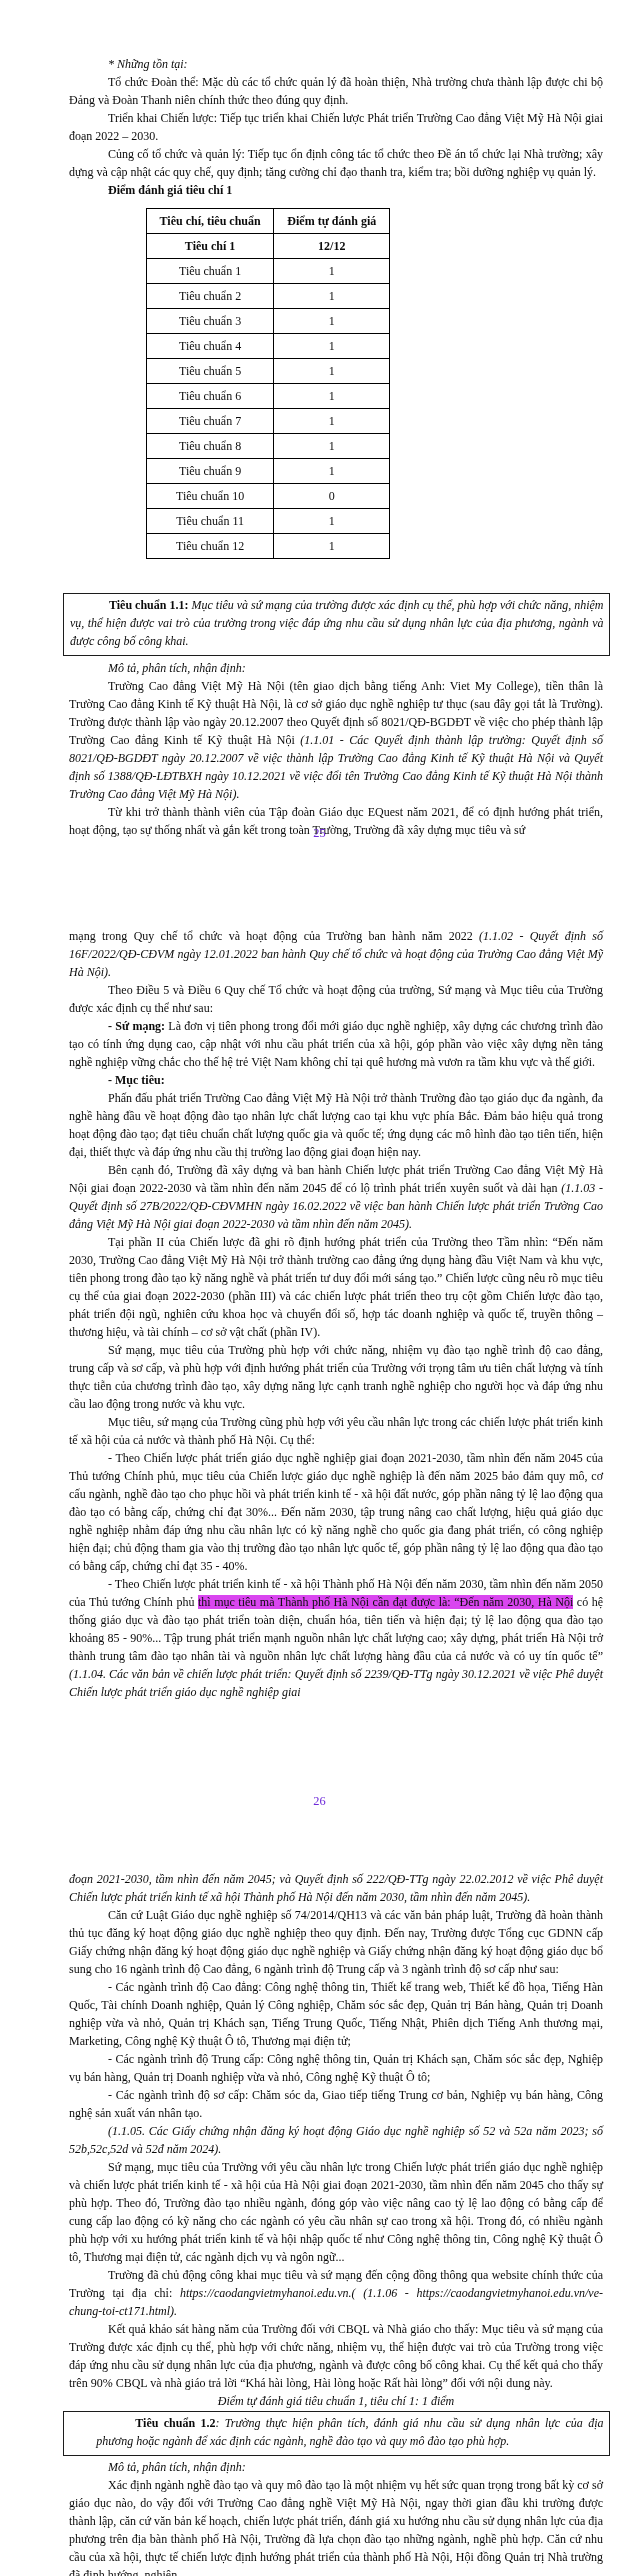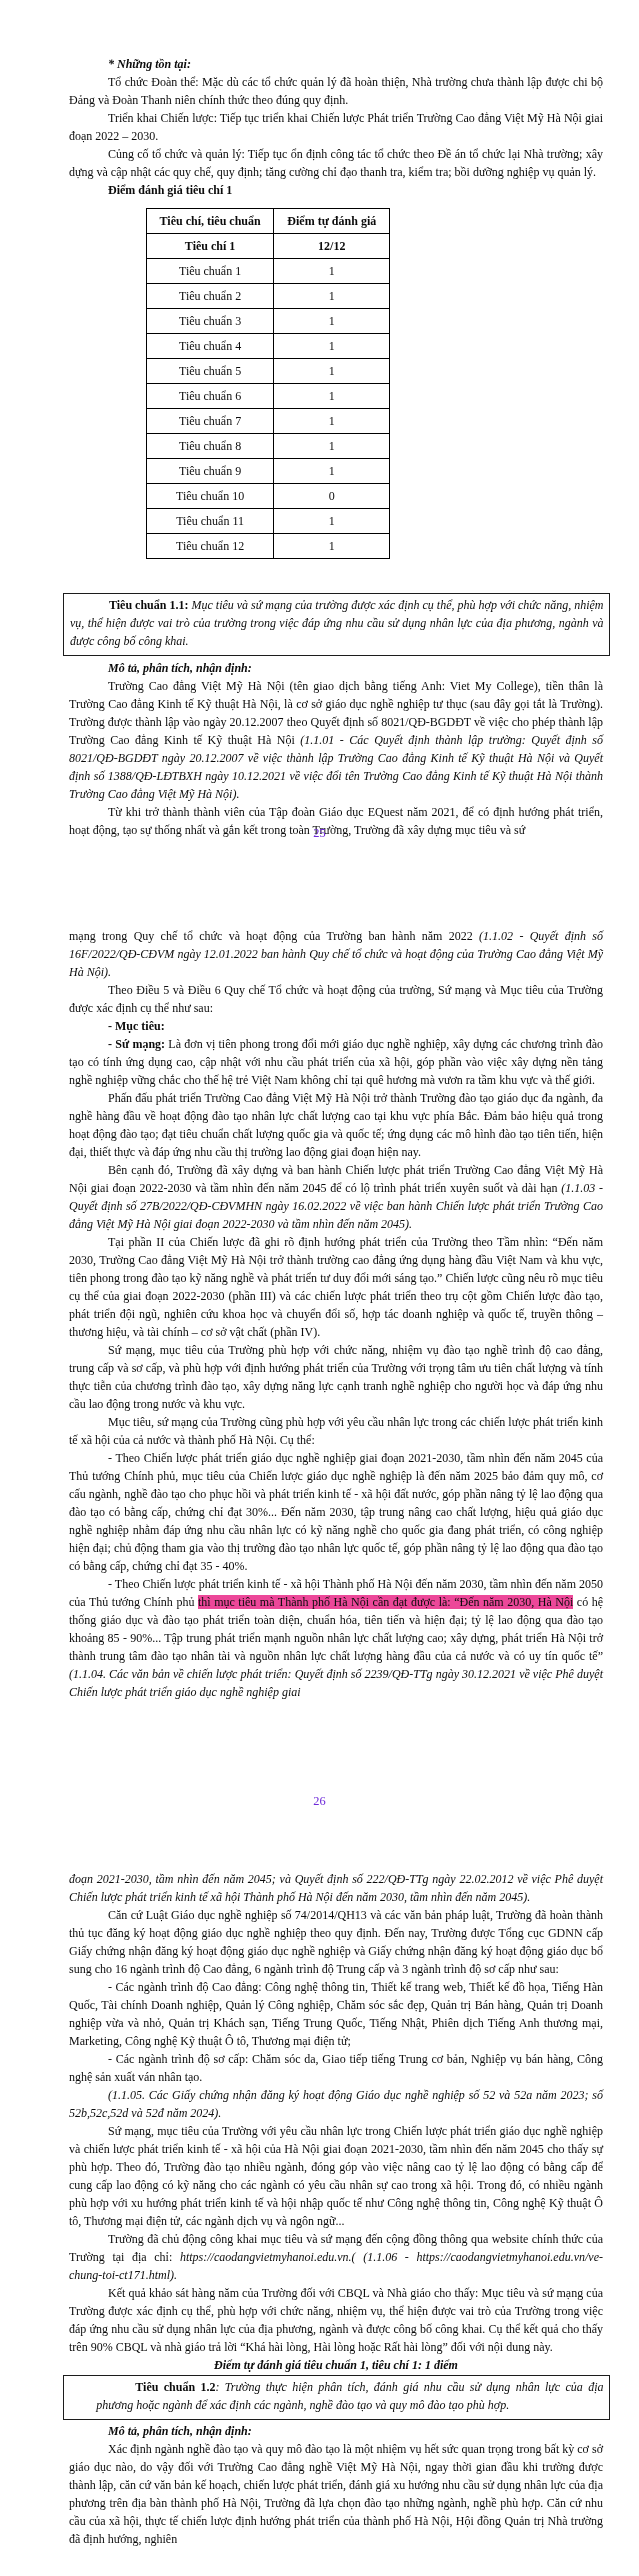--- a/index.html
+++ b/index.html
@@ -17,22 +17,22 @@
     left:69px;
     width:534px;
     font-size:12px;
     line-height:18px;
     text-align:justify;
   }
   .sec p{margin:0;text-indent:39px;}
   .sec p.noind{text-indent:0;}
   .b{font-weight:bold;}
   .i{font-style:italic;}
-  .bi{font-weight:bold;font-style:italic;}
-  .hl{background:#ec4899;}
+  .bi{font-weight:normal;font-style:italic;}
+  .hl{background:#d946ef;}
   .center{text-align:center;text-indent:0 !important;}
   .selfscore{margin-top:14.4px;margin-bottom:1px;text-align:center;}
   
   table.score{
     border-collapse:collapse;
     margin:9px 0 0 77px;
     table-layout:fixed;
   }
   table.score td{
     border:1px solid #000;
@@ -141,37 +141,38 @@
     <p class="bi" style="margin-top:3.1px;">Mô tả, phân tích, nhận định:</p>
     <p><span>Trường Cao đẳng Việt Mỹ Hà Nội (tên giao dịch bằng tiếng Anh: Viet My College), tiền thân là Trường Cao đẳng Kinh tế Kỹ thuật Hà Nội, là cơ sở giáo dục nghề nghiệp tư thục (sau đây gọi tắt là Trường). Trường được thành lập vào ngày 20.12.2007 theo Quyết định số 8021/QĐ-BGDĐT về việc cho phép thành lập Trường Cao đẳng Kinh tế Kỹ thuật Hà Nội </span><span class="i">(1.1.01  - Các Quyết định thành lập trường: Quyết định số 8021/QĐ-BGDĐT ngày 20.12.2007 về việc thành lập Trường Cao đẳng Kinh tế Kỹ thuật Hà Nội và Quyết định số 1388/QĐ-LĐTBXH ngày 10.12.2021 về việc đổi tên Trường Cao đẳng Kinh tế Kỹ thuật Hà Nội thành Trường Cao đẳng Việt Mỹ Hà Nội).</span></p>
     <p>Từ khi trở thành thành viên của Tập đoàn Giáo dục EQuest năm 2021, để có định hướng phát triển, hoạt động, tạo sự thống nhất và gắn kết trong toàn Trường, Trường đã xây dựng mục tiêu và sứ</p>
   </section>
 
   <div class="pageno" style="top:825px;">25</div>
 
   <section class="sec" style="top:927px;">
     <p class="noind"><span>mạng trong Quy chế tổ chức và hoạt động của Trường ban hành năm 2022 </span><span class="i">(1.1.02 - Quyết định số 16F/2022/QĐ-CĐVM ngày 12.01.2022 ban hành Quy chế tổ chức và hoạt động của Trường Cao đẳng Việt Mỹ Hà Nội).</span></p>
     <p>Theo Điều 5 và Điều 6 Quy chế Tổ chức và hoạt động của trường, Sứ mạng và Mục tiêu của Trường được xác định cụ thể như sau:</p>
+    <p><span class="b">- Sứ mạng:</span><span> Là đơn vị tiên phong trong đổi mới giáo dục nghề nghiệp, xây dựng các chương trình đào tạo có tính ứng dụng cao, cập nhật với nhu cầu phát triển của xã hội, góp phần vào việc xây dựng nền tảng nghề nghiệp vững chắc cho thế hệ trẻ Việt Nam không chỉ tại quê hương mà vươn ra tầm khu vực và thế giới.</span></p>
     <p><span class="b">- Mục tiêu:</span></p>
-    <p><span class="b">- Sứ mạng:</span><span> Là đơn vị tiên phong trong đổi mới giáo dục nghề nghiệp, xây dựng các chương trình đào tạo có tính ứng dụng cao, cập nhật với nhu cầu phát triển của xã hội, góp phần vào việc xây dựng nền tảng nghề nghiệp vững chắc cho thế hệ trẻ Việt Nam không chỉ tại quê hương mà vươn ra tầm khu vực và thế giới.</span></p>
     <p>Phấn đấu phát triển Trường Cao đẳng Việt Mỹ Hà Nội trở thành Trường đào tạo giáo dục đa ngành, đa nghề hàng đầu về hoạt động đào tạo nhân lực chất lượng cao tại khu vực phía Bắc. Đảm bảo hiệu quả trong hoạt động đào tạo; đạt tiêu chuẩn chất lượng quốc gia và quốc tế; ứng dụng các mô hình đào tạo tiên tiến, hiện đại, thiết thực và đáp ứng nhu cầu thị trường lao động giai đoạn hiện nay.</p>
     <p><span>Bên cạnh đó, Trường đã xây dựng và ban hành Chiến lược phát triển Trường Cao đẳng Việt Mỹ Hà Nội giai đoạn 2022-2030 và tầm nhìn đến năm 2045 để có lộ trình phát triển xuyên suốt và dài hạn </span><span class="i">(1.1.03 - Quyết định số 27B/2022/QĐ-CĐVMHN ngày 16.02.2022 về việc ban hành Chiến lược phát triển Trường Cao đẳng Việt Mỹ Hà Nội giai đoạn 2022-2030 và tầm nhìn đến năm 2045).</span></p>
     <p>Tại phần II của Chiến lược đã ghi rõ định hướng phát triển của Trường theo Tầm nhìn: “Đến năm 2030, Trường Cao đẳng Việt Mỹ Hà Nội trở thành trường cao đẳng ứng dụng hàng đầu Việt Nam và khu vực, tiên phong trong đào tạo kỹ năng nghề và phát triển tư duy đổi mới sáng tạo.” Chiến lược cũng nêu rõ mục tiêu cụ thể của giai đoạn 2022-2030 (phần III) và các chiến lược phát triển theo trụ cột gồm Chiến lược đào tạo, phát triển đội ngũ, nghiên cứu khoa học và chuyển đổi số, hợp tác doanh nghiệp và quốc tế, truyền thông – thương hiệu, và tài chính – cơ sở vật chất (phần IV).</p>
     <p>Sứ mạng, mục tiêu của Trường phù hợp với chức năng, nhiệm vụ đào tạo nghề trình độ cao đẳng, trung cấp và sơ cấp, và phù hợp với định hướng phát triển của Trường với trọng tâm ưu tiên chất lượng và tính thực tiễn của chương trình đào tạo, xây dựng năng lực cạnh tranh nghề nghiệp cho người học và đáp ứng nhu cầu lao động trong nước và khu vực.</p>
     <p>Mục tiêu, sứ mạng của Trường cũng phù hợp với yêu cầu nhân lực trong các chiến lược phát triển kinh tế xã hội của cả nước và thành phố Hà Nội. Cụ thể:</p>
     <p>- Theo Chiến lược phát triển giáo dục nghề nghiệp giai đoạn 2021-2030, tầm nhìn đến năm 2045 của Thủ tướng Chính phủ, mục tiêu của Chiến lược giáo dục nghề nghiệp là đến năm 2025 bảo đảm quy mô, cơ cấu ngành, nghề đào tạo cho phục hồi và phát triển kinh tế - xã hội đất nước, góp phần nâng tỷ lệ lao động qua đào tạo có bằng cấp, chứng chỉ đạt 30%... Đến năm 2030, tập trung nâng cao chất lượng, hiệu quả giáo dục nghề nghiệp nhằm đáp ứng nhu cầu nhân lực có kỹ năng nghề cho quốc gia đang phát triển, có công nghiệp hiện đại; chủ động tham gia vào thị trường đào tạo nhân lực quốc tế, góp phần nâng tỷ lệ lao động qua đào tạo có bằng cấp, chứng chỉ đạt 35 - 40%.</p>
     <p><span>- Theo Chiến lược phát triển kinh tế - xã hội Thành phố Hà Nội đến năm 2030, tầm nhìn đến năm 2050 của Thủ tướng Chính phủ </span><span class="hl">thì mục tiêu mà Thành phố Hà Nội cần đạt được là: “Đến năm 2030, Hà Nội</span><span> có hệ thống giáo dục và đào tạo phát triển toàn diện, chuẩn hóa, tiên tiến và hiện đại; tỷ lệ lao động qua đào tạo khoảng 85 - 90%... Tập trung phát triển mạnh nguồn nhân lực chất lượng cao; xây dựng, phát triển Hà Nội trở thành trung tâm đào tạo nhân tài và nguồn nhân lực chất lượng hàng đầu của cả nước và có uy tín quốc tế” </span><span class="i">(1.1.04. Các văn bản về chiến lược phát triển: Quyết định số 2239/QĐ-TTg ngày 30.12.2021 về việc Phê duyệt Chiến lược phát triển giáo dục nghề nghiệp giai</span></p>
   </section>
 
   <div class="pageno" style="top:1793px;">26</div>
 
   <section class="sec" style="top:1870px;">
     <p class="noind i">đoạn 2021-2030, tầm nhìn đến năm 2045; và Quyết định số 222/QĐ-TTg ngày 22.02.2012 về việc Phê duyệt Chiến lược phát triển kinh tế xã hội Thành phố Hà Nội đến năm 2030, tầm nhìn đến năm 2045).</p>
     <p>Căn cứ Luật Giáo dục nghề nghiệp số 74/2014/QH13 và các văn bản pháp luật, Trường đã hoàn thành thủ tục đăng ký hoạt động giáo dục nghề nghiệp theo quy định. Đến nay, Trường được Tổng cục GDNN cấp Giấy chứng nhận đăng ký hoạt động giáo dục nghề nghiệp và Giấy chứng nhận đăng ký hoạt động giáo dục bổ sung cho 16 ngành trình độ Cao đẳng, 6 ngành trình độ Trung cấp và 3 ngành trình độ sơ cấp như sau:</p>
     <p>- Các ngành trình độ Cao đẳng: Công nghệ thông tin, Thiết kế trang web, Thiết kế đồ họa, Tiếng Hàn Quốc, Tài chính Doanh nghiệp, Quản lý Công nghiệp, Chăm sóc sắc đẹp, Quản trị Bán hàng, Quản trị Doanh nghiệp vừa và nhỏ, Quản trị Khách sạn, Tiếng Trung Quốc, Tiếng Nhật, Phiên dịch Tiếng Anh thương mại, Marketing, Công nghệ Kỹ thuật Ô tô, Thương mại điện tử;</p>
+    <p>- Các ngành trình độ Trung cấp: Công nghệ thông tin, Quản trị Khách sạn, Chăm sóc sắc đẹp, Nghiệp vụ bán hàng, Quản trị Doanh nghiệp vừa và nhỏ, Công nghệ Kỹ thuật Ô tô;</p>
     <p>- Các ngành trình độ sơ cấp: Chăm sóc da, Giao tiếp tiếng Trung cơ bản, Nghiệp vụ bán hàng, Công nghệ sản xuất ván nhân tạo.</p>
     <p class="i">(1.1.05. Các Giấy chứng nhận đăng ký hoạt động Giáo dục nghề nghiệp số 52 và 52a năm 2023; số 52b,52c,52d và 52đ năm 2024).</p>
     <p>Sứ mạng, mục tiêu của Trường với yêu cầu nhân lực trong Chiến lược phát triển giáo dục nghề nghiệp và chiến lược phát triển kinh tế - xã hội của Hà Nội giai đoạn 2021-2030, tầm nhìn đến năm 2045 cho thấy sự phù hợp. Theo đó, Trường đào tạo nhiều ngành, đóng góp vào việc nâng cao tỷ lệ lao động có bằng cấp để cung cấp lao động có kỹ năng cho các ngành có yêu cầu nhân sự cao trong xã hội. Trong đó, có nhiều ngành phù hợp với xu hướng phát triển kinh tế và hội nhập quốc tế như Công nghệ thông tin, Công nghệ Kỹ thuật Ô tô, Thương mại điện tử, các ngành dịch vụ và ngôn ngữ...</p>
     <p><span>Trường đã chủ động công khai mục tiêu và sứ mạng đến cộng đồng thông qua  website chính thức của Trường tại địa chỉ: </span><span class="i">https://caodangvietmyhanoi.edu.vn.( (1.1.06 - https://caodangvietmyhanoi.edu.vn/ve-chung-toi-ct171.html).</span></p>
     <p>Kết quả khảo sát hàng năm của Trường đối với CBQL và Nhà giáo cho thấy: Mục tiêu và sứ mạng của Trường được xác định cụ thể, phù hợp với chức năng, nhiệm vụ, thể hiện được vai trò của Trường trong việc đáp ứng nhu cầu sử dụng nhân lực của địa phương, ngành và được công bố công khai. Cụ thể kết quả cho thấy trên 90% CBQL và nhà giáo trả lời “Khá hài lòng, Hài lòng hoặc Rất hài  lòng” đối với nội dung này.</p>
     <p class="bi center selfscore">Điểm tự đánh giá tiêu chuẩn 1, tiêu chí 1: 1 điểm</p>
 
     <div class="stdbox" style="margin-top:1px;padding-left:32px;">
       <p><span class="b">Tiêu chuẩn 1.2</span><span class="i">: Trường thực hiện phân tích, đánh giá nhu cầu sử dụng nhân lực của địa phương hoặc ngành để xác định các ngành, nghề đào tạo và quy mô đào tạo phù hợp.</span></p>
     </div>

